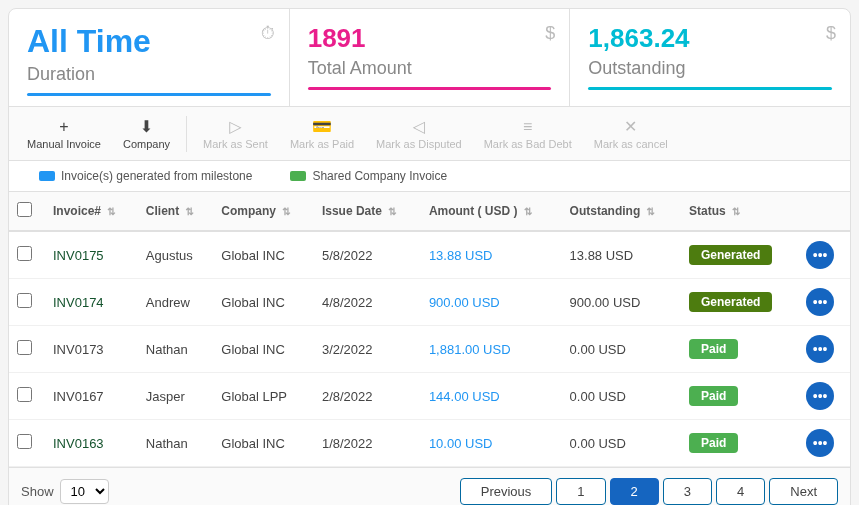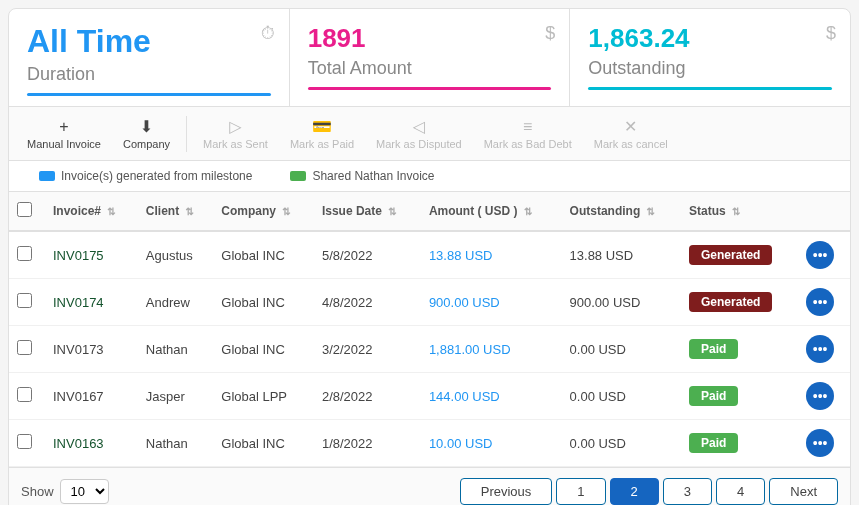--- a/index.html
+++ b/index.html
@@ -38,21 +38,21 @@
     table { width: 100%; border-collapse: collapse; }
     thead tr { background: #fafafa; }
     th { padding: 10px 8px; text-align: left; font-size: 12px; color: #555; font-weight: 600; border-bottom: 2px solid #e0e0e0; white-space: nowrap; }
     td { padding: 9px 8px; border-bottom: 1px solid #f0f0f0; font-size: 13px; color: #444; white-space: nowrap; }
     .sort-arrows { color: #aaa; font-size: 10px; margin-left: 3px; }
     .checkbox-col { width: 36px; }
     .checkbox-input { width: 15px; height: 15px; cursor: pointer; }
     .inv-link { color: #14532d; text-decoration: none; font-weight: 500; }
     .amount-blue { color: #2196f3; font-weight: 500; }
     .status-badge { display: inline-block; padding: 3px 12px; border-radius: 4px; font-size: 12px; font-weight: 600; color: #fff; }
-    .status-generated { background: #7f1d1d; }
+    .status-generated { background: #4d7c0f; }
     .status-paid { background: #4caf50; text-align: center; }
     .more-btn { display: inline-flex; align-items: center; justify-content: center; width: 28px; height: 28px; border-radius: 50%; background: #1565c0; color: #fff; border: none; cursor: pointer; font-size: 14px; }
 
     
     .table-footer { display: flex; align-items: center; padding: 10px 12px; border-top: 1px solid #e0e0e0; background: #fafafa; }
     .show-label { font-size: 13px; color: #555; margin-right: 6px; }
     .show-select { border: 1px solid #ccc; border-radius: 4px; padding: 3px 6px; font-size: 13px; cursor: pointer; background: #fff; }
     .pagination { display: flex; align-items: center; gap: 4px; margin-left: auto; }
     .page-btn { padding: 5px 20px; border: 1px solid #0369a1; background: #fff; border-radius: 4px; cursor: pointer; font-size: 13px; color: #444; }
     .page-btn.active { background: #1565c0; color: #fff; border-color: #1565c0; }
@@ -116,21 +116,21 @@
     </button>
   </div>
 
   <div class="legend-row">
     <div class="legend-item">
       <div class="legend-dot-blue"></div>
       <span>Invoice(s) generated from milestone</span>
     </div>
     <div class="legend-item">
       <div class="legend-dot-green"></div>
-      <span>Shared Nathan Invoice</span>
+      <span>Shared Company Invoice</span>
     </div>
   </div>
 
   <div class="table-wrapper">
     <table>
       <thead>
         <tr>
           <th class="checkbox-col">
             <input type="checkbox" class="checkbox-input" style="">
           </th>

